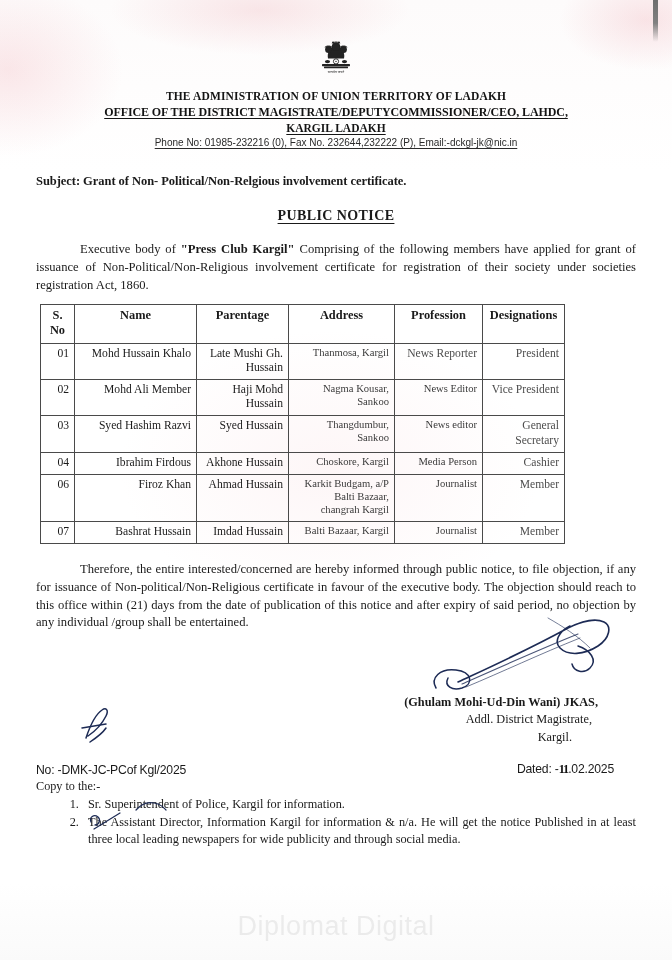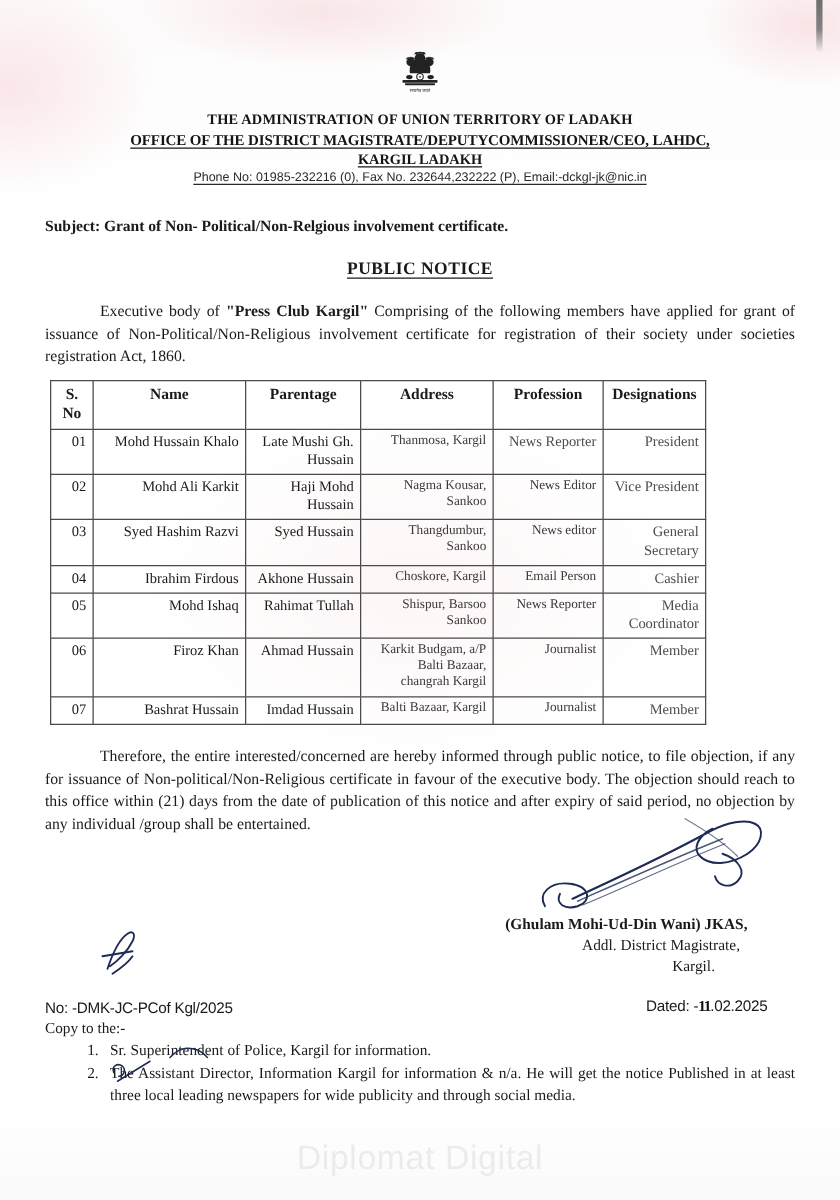--- a/index.html
+++ b/index.html
@@ -344,49 +344,41 @@
         <tr>
           <td>01</td>
           <td>Mohd Hussain Khalo</td>
           <td>Late    Mushi Gh. Hussain</td>
           <td class="ink-sans">Thanmosa, Kargil</td>
           <td class="ink-light">News Reporter</td>
           <td class="ink-light">President</td>
         </tr>
         <tr>
           <td>02</td>
-          <td>Mohd        Ali Karkit</td>
+          <td>Mohd        Ali Member</td>
           <td>Haji     Mohd Hussain</td>
           <td class="ink-sans">Nagma Kousar, Sankoo</td>
           <td class="ink-sans">News Editor</td>
           <td class="ink-light">Vice President</td>
         </tr>
         <tr>
           <td>03</td>
           <td>Syed   Hashim Razvi</td>
           <td>Syed Hussain</td>
           <td class="ink-sans">Thangdumbur, Sankoo</td>
           <td class="ink-sans">News editor</td>
           <td class="ink-light">General Secretary</td>
         </tr>
         <tr>
           <td>04</td>
           <td>Ibrahim Firdous</td>
           <td>Akhone Hussain</td>
           <td class="ink-sans">Choskore, Kargil</td>
-          <td class="ink-sans">Email Person</td>
+          <td class="ink-sans">Media Person</td>
           <td class="ink-light">Cashier</td>
-        </tr>
-        <tr>
-          <td>05</td>
-          <td>Mohd Ishaq</td>
-          <td>Rahimat Tullah</td>
-          <td class="ink-sans">Shispur, Barsoo Sankoo</td>
-          <td class="ink-sans">News Reporter</td>
-          <td class="ink-light">Media Coordinator</td>
         </tr>
         <tr class="row-tall">
           <td>06</td>
           <td>Firoz Khan</td>
           <td>Ahmad Hussain</td>
           <td class="ink-sans">Karkit Budgam, a/P Balti Bazaar, changrah Kargil</td>
           <td class="ink-sans">Journalist</td>
           <td class="ink-light">Member</td>
         </tr>
         <tr>

